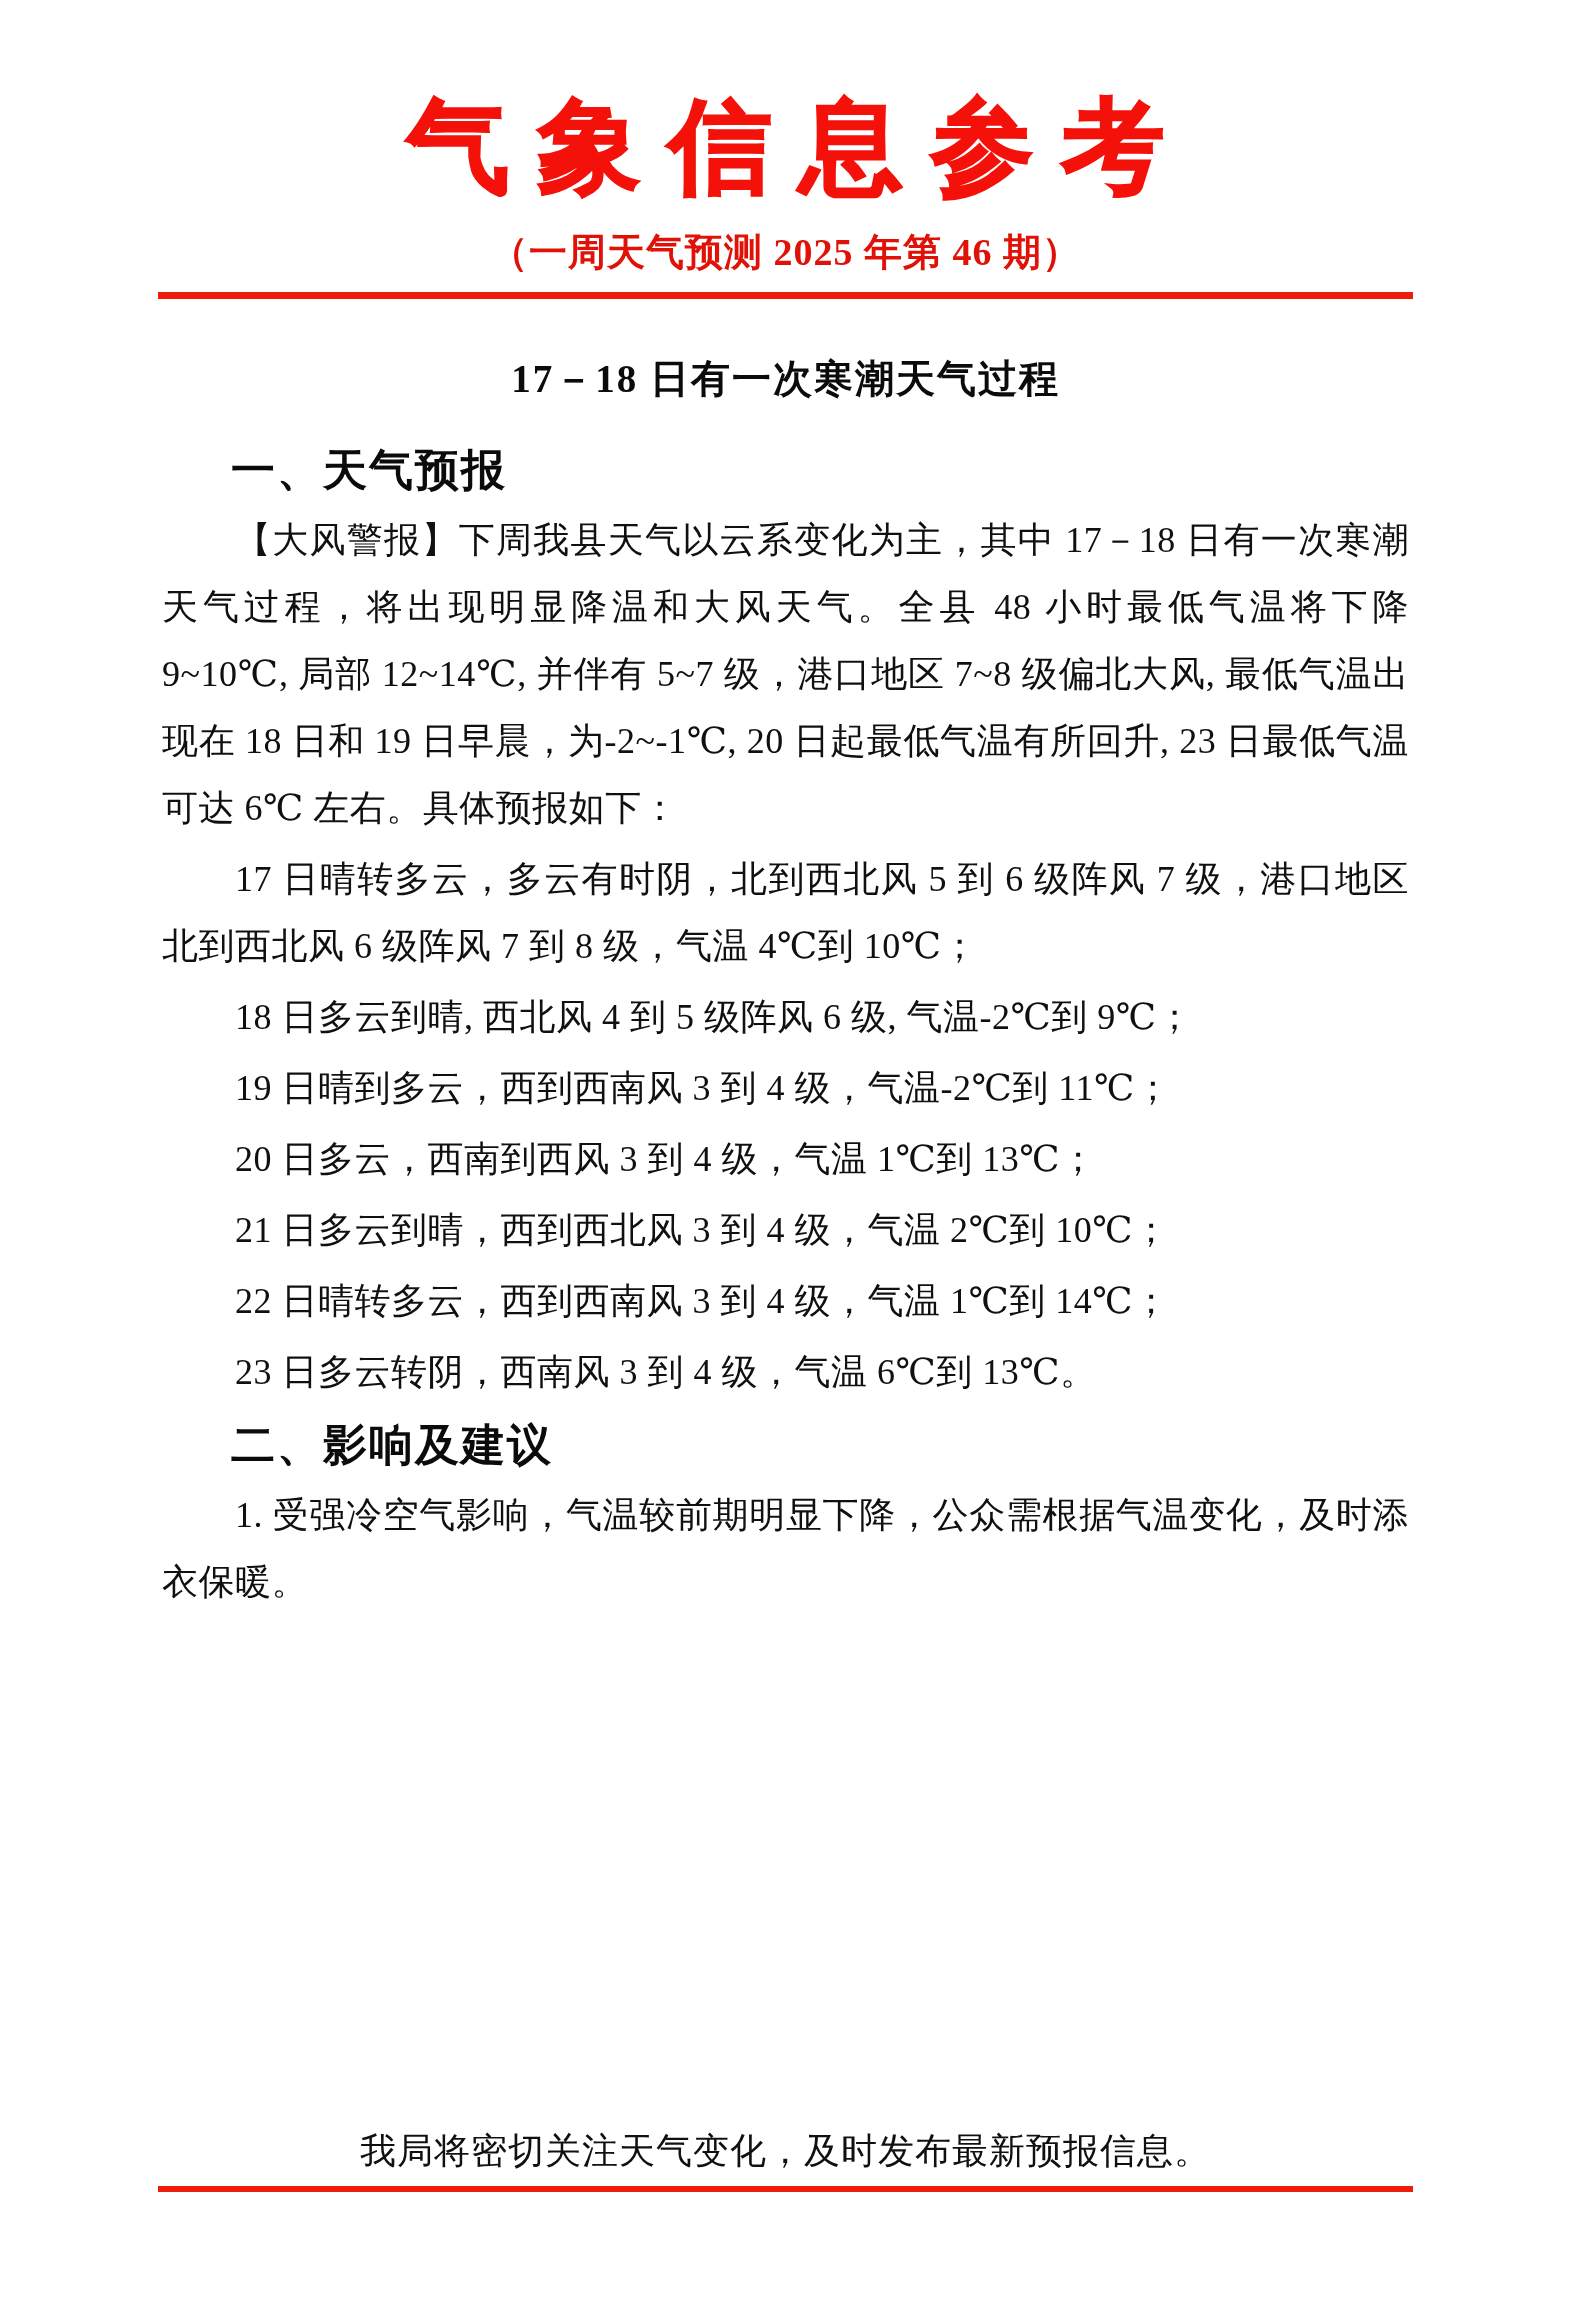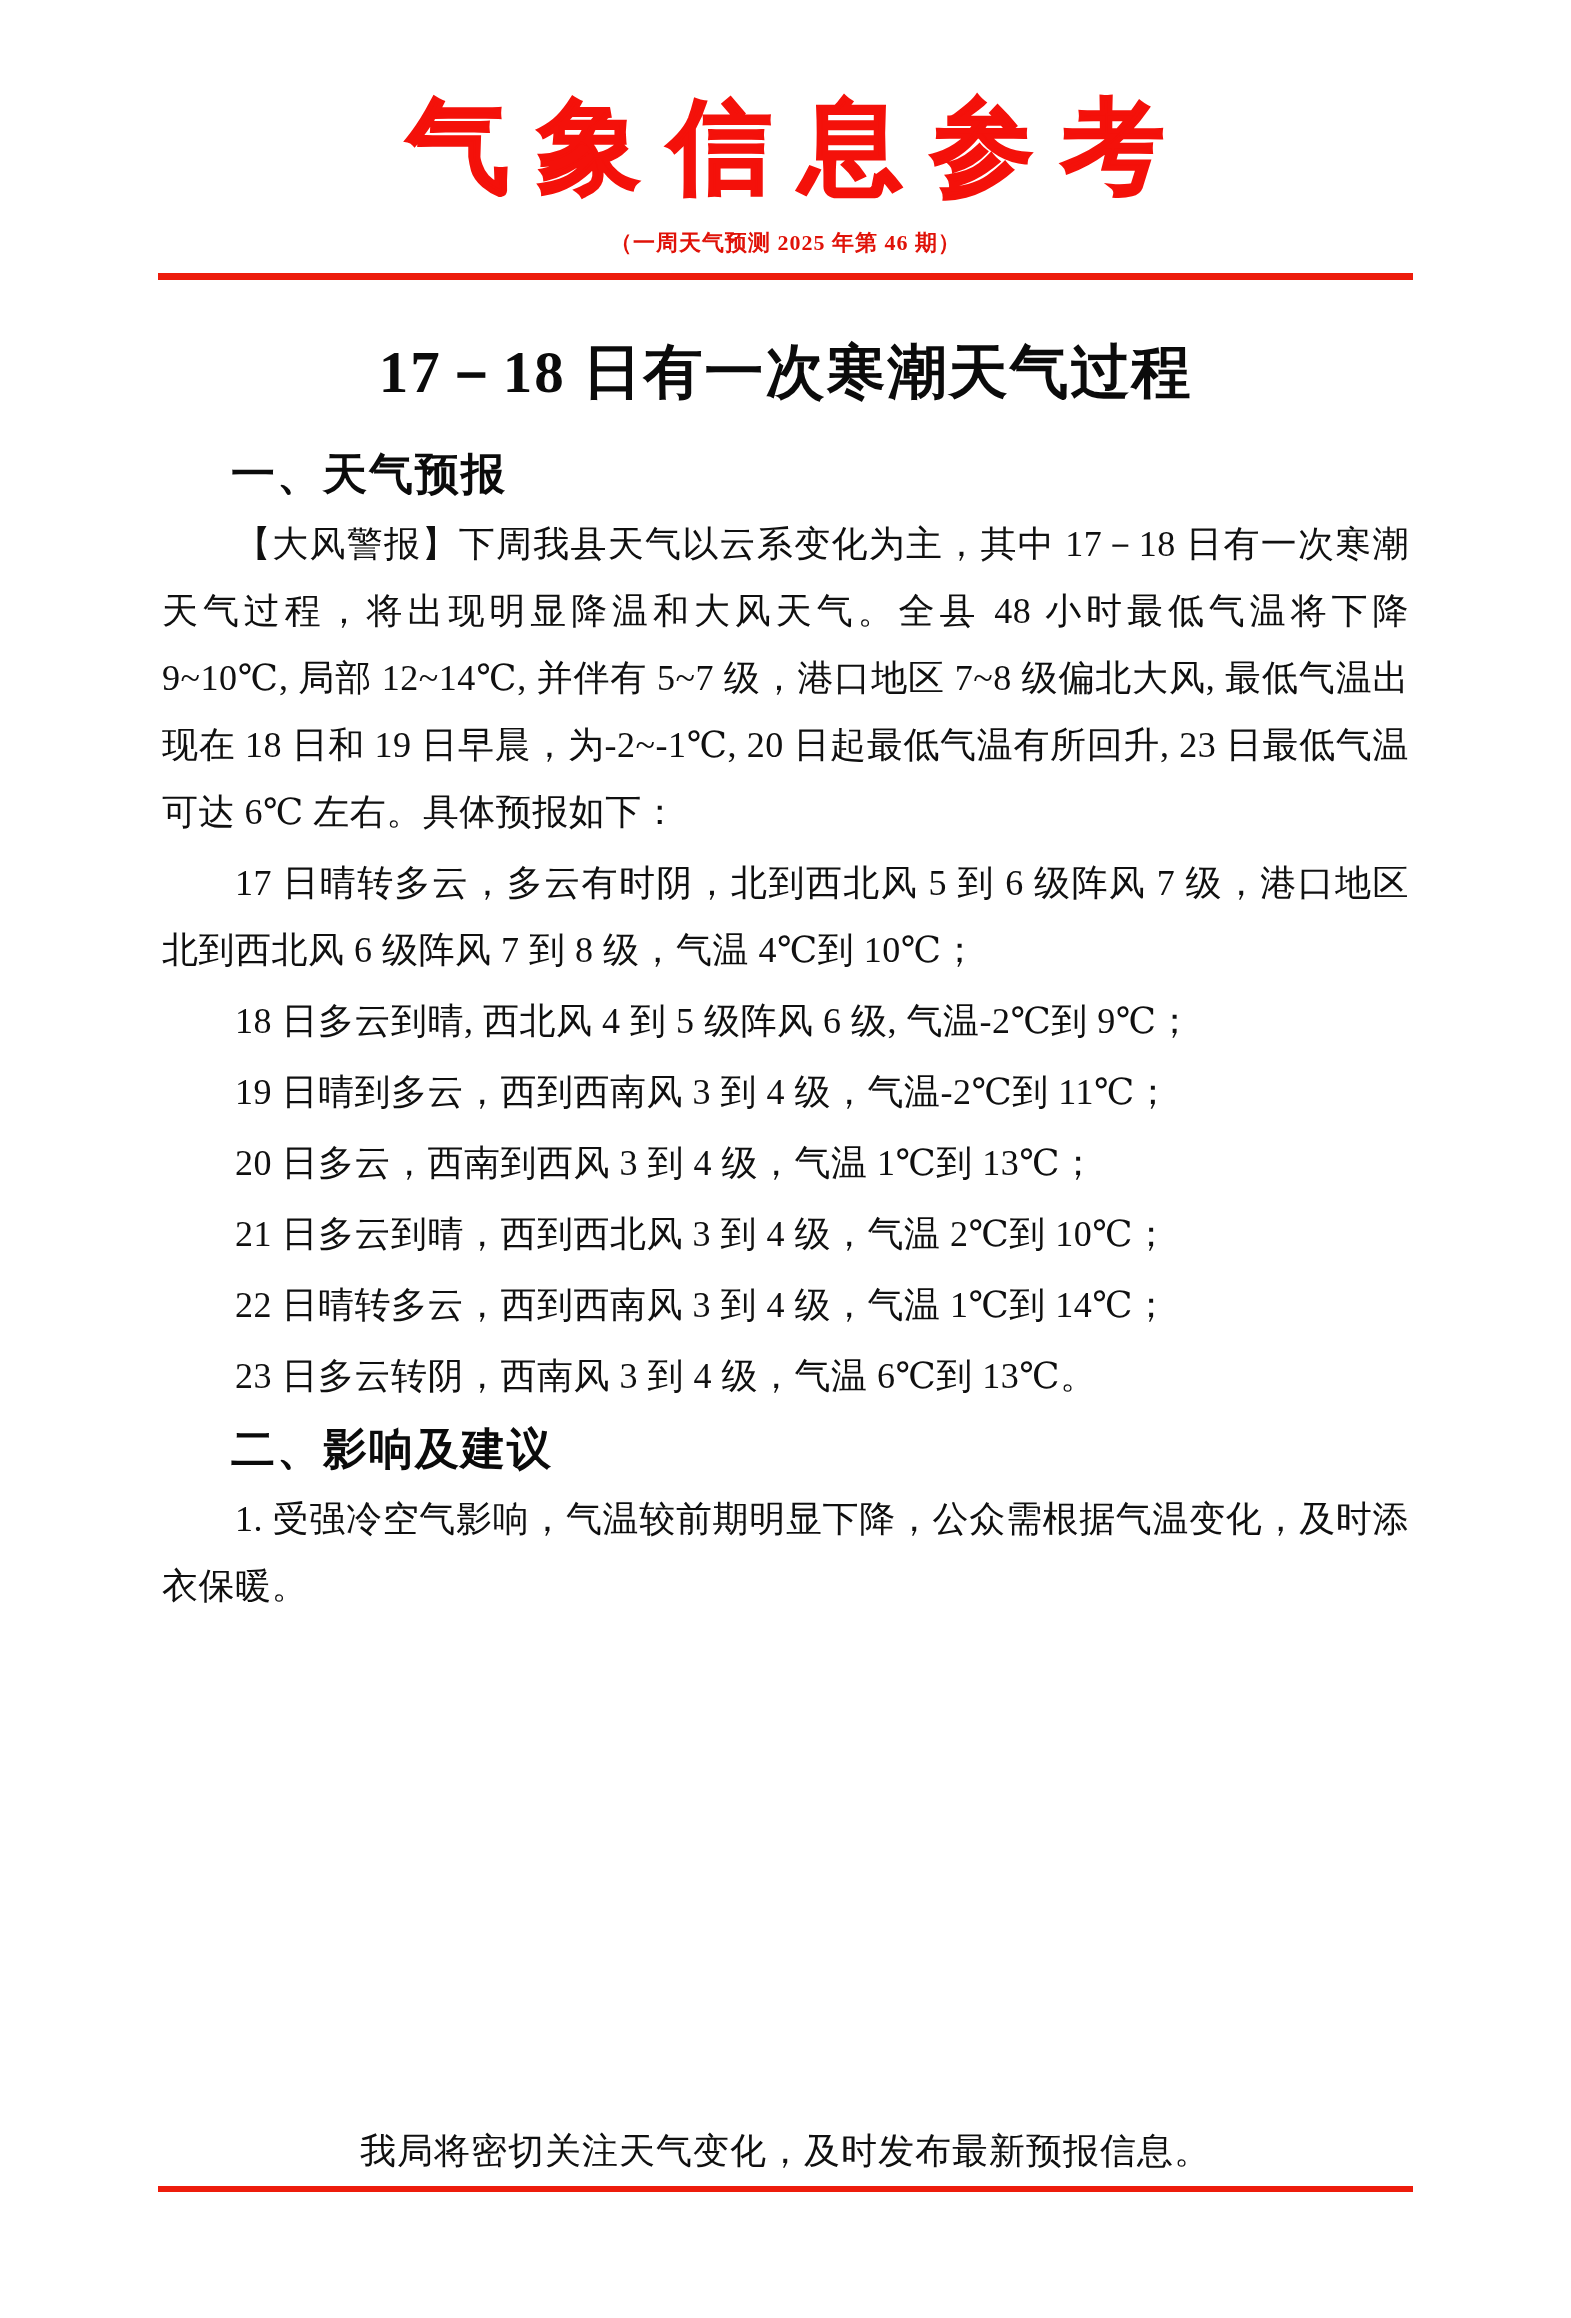--- a/index.html
+++ b/index.html
@@ -38,21 +38,21 @@
     color: #F4110A;
     letter-spacing: 28px;
     text-indent: 28px;
     white-space: nowrap;
     -webkit-text-stroke: 2px #F4110A;
   }
   .masthead-subtitle {
     margin-top: 30px;
     font-family: "Liberation Serif", "DejaVu Serif", serif;
     font-weight: bold;
-    font-size: 22px;
+    font-size: 38px;
     line-height: 1.2;
     color: #E01208;
     letter-spacing: 1px;
   }
 
   
   .issue-bar {
     margin-top: 26px;
     display: flex;
     align-items: baseline;
@@ -78,21 +78,21 @@
     margin-top: 10px;
     height: 6px;
   }
 
   
   .doc-headline {
     margin-top: 57px;
     text-align: center;
     font-family: "Liberation Serif", "DejaVu Serif", serif;
     font-weight: bold;
-    font-size: 59px;
+    font-size: 39px;
     line-height: 1.2;
     color: #0b0b0b;
     letter-spacing: 2px;
   }
 
   
   .body-content {
     margin-top: 34px;
   }
   .section-heading {

